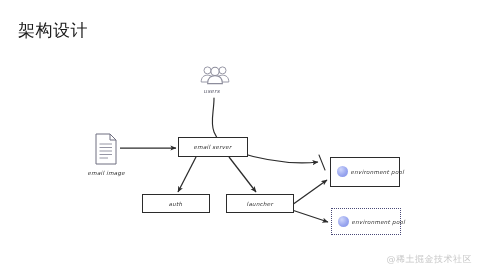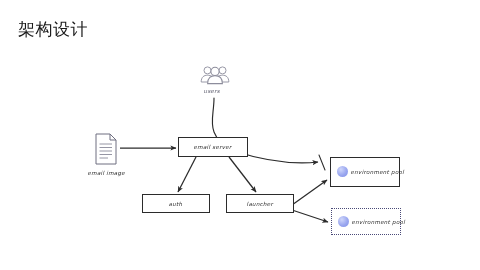--- a/index.html
+++ b/index.html
@@ -15,21 +15,21 @@
     position: relative;
     width: 480px;
     height: 270px;
     background: #ffffff;
     overflow: hidden;
   }
   #slide-title {
     position: absolute;
     left: 18px;
     top: 20px;
-    font-family: Liberation Mono, monospace;
+    font-family: Liberation Sans, sans-serif;
     font-size: 17px;
     line-height: 22px;
     color: #1a1a1a;
     letter-spacing: 0.5px;
     white-space: nowrap;
   }
   
   #diagram {
     position: absolute;
     left: 0;
@@ -184,14 +184,15 @@
   <div class="node box withicon" style="left:330px; top:157px; width:70px; height:30px;">
     <span class="pool-dot"></span>
     <span class="box-label">environment pool</span>
   </div>
 
   <div class="node box withicon dashed" style="left:331px; top:208px; width:70px; height:27px;">
     <span class="pool-dot"></span>
     <span class="box-label">environment pool</span>
   </div>
 
+  <div id="watermark">@稀土掘金技术社区</div>
 
 </div>
 
 </body></html>

